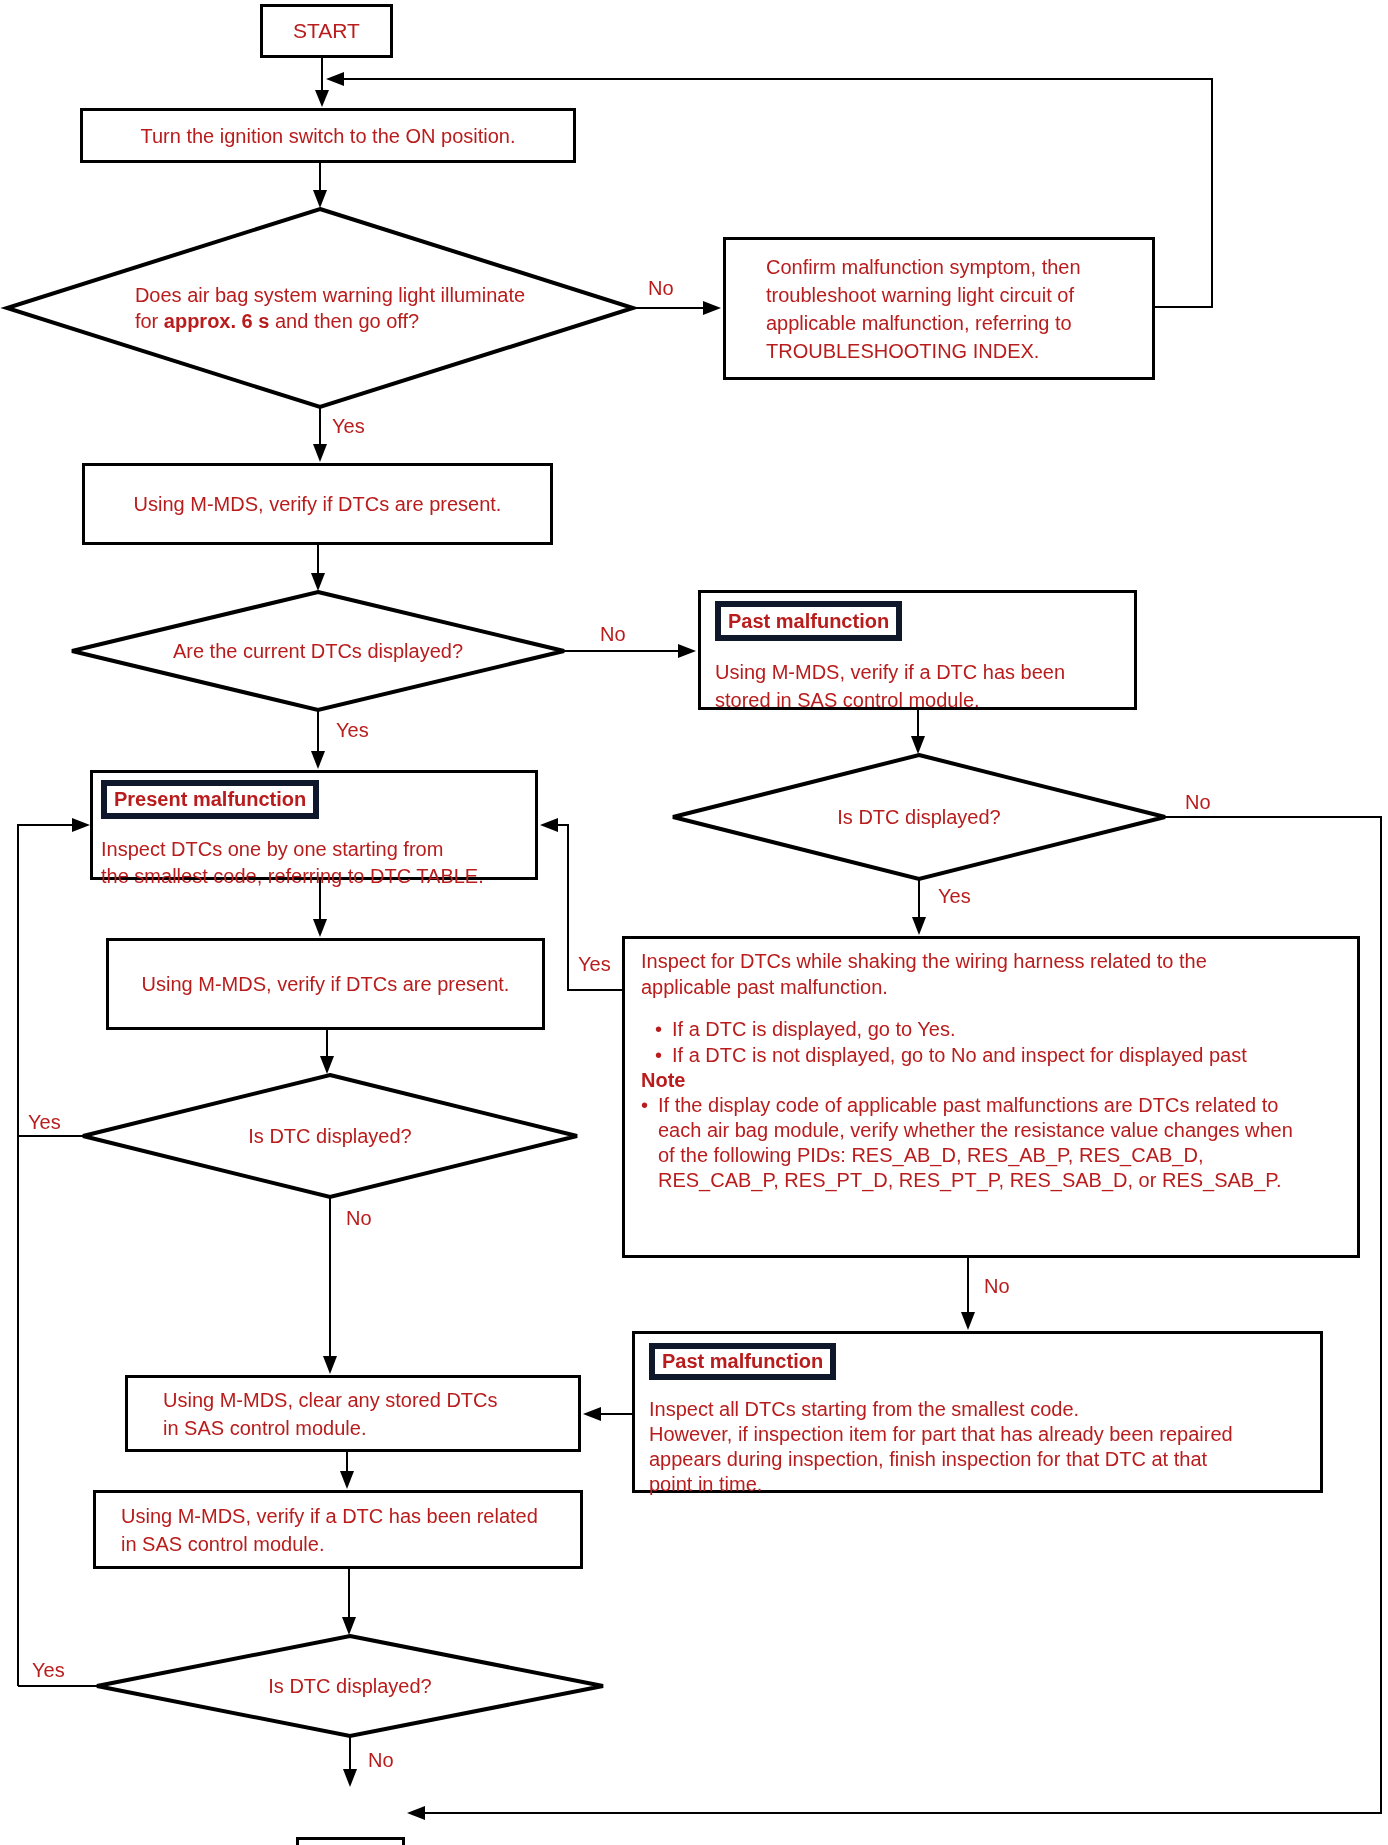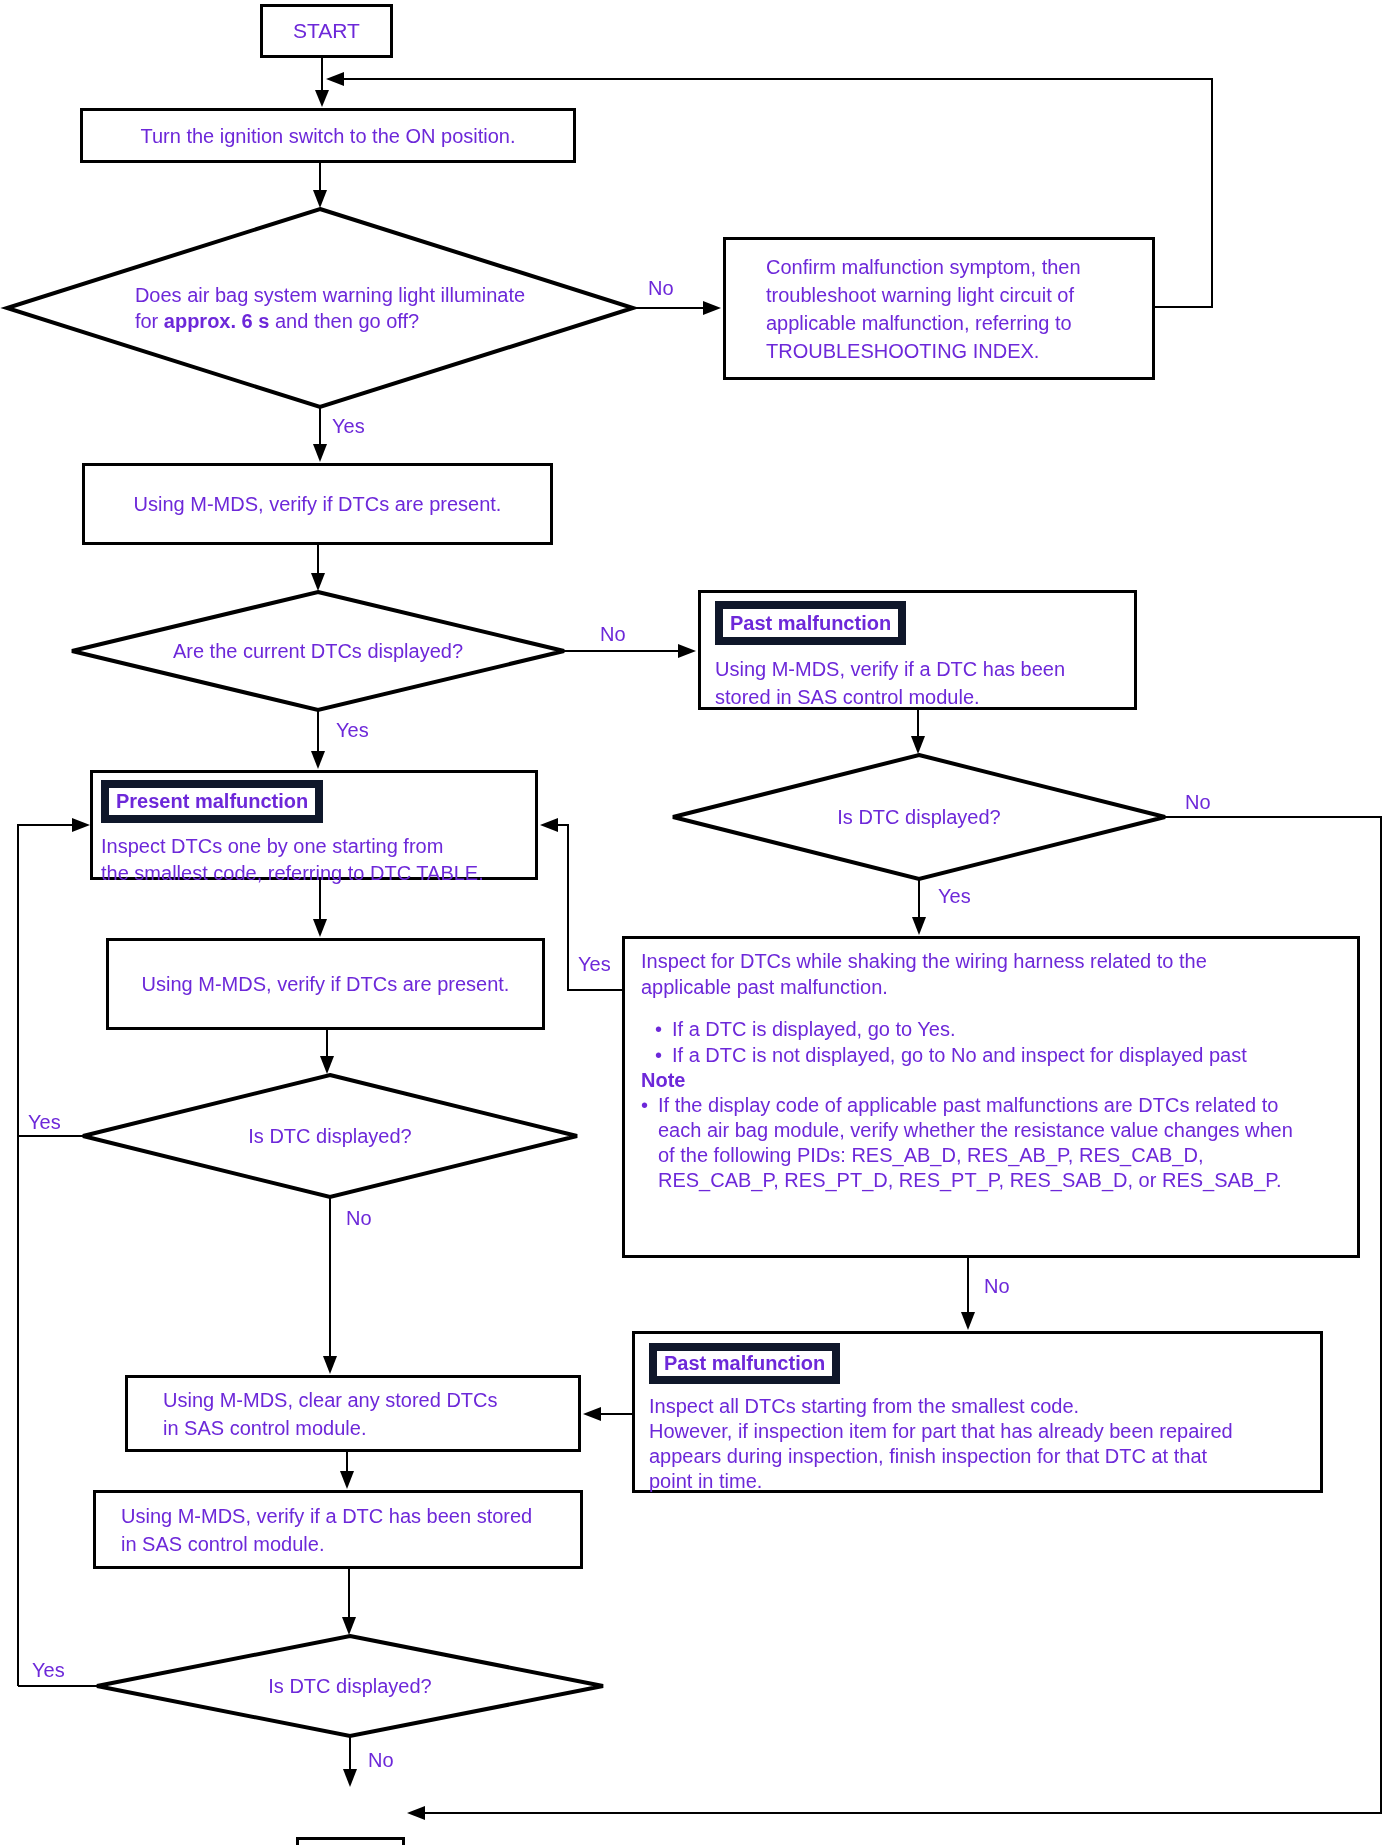--- a/index.html
+++ b/index.html
@@ -1,25 +1,25 @@
 <!DOCTYPE html>
 <html><head>
 <meta charset="utf-8">
 <style>
   html,body{margin:0;padding:0;background:#fff;}
   #stage{
     position:relative;width:1233px;height:1845px;background:#fff;
-    font-family:"Liberation Sans",sans-serif;color:#6d28d9;
+    font-family:"Liberation Sans",sans-serif;color:#b91c1c;
     font-size:20px;line-height:26px;
   }
   #wires{position:absolute;left:0;top:0;width:1388px;height:1845px;}
   .box{position:absolute;border:3px solid #000;background:#fff;box-sizing:border-box;}
   .center{display:flex;align-items:center;justify-content:center;text-align:center;}
   .vcenter{display:flex;flex-direction:column;justify-content:center;}
-  .tag{display:inline-block;border:8px solid #0f172a;font-weight:bold;padding:0px 7px;margin-bottom:10px;}
+  .tag{display:inline-block;border:6px solid #0f172a;font-weight:bold;padding:0px 7px;margin-bottom:17px;}
   .lbl{position:absolute;font-size:20px;line-height:24px;background:transparent;}
   .dtext{position:absolute;display:flex;align-items:center;justify-content:center;text-align:center;}
   .bullet-row{position:relative;padding-left:17px;}
   .bullet-row .mark{position:absolute;left:0;top:0;}
   .hang{padding-left:31px;}
   .big{font-size:21px;}
   b{font-weight:bold;}
 </style>
 </head>
 <body>
@@ -150,21 +150,21 @@
     <div>appears during inspection, finish inspection for that DTC at that</div>
     <div>point in time.</div>
   </div>
 
   <div class="box vcenter" style="left:125px;top:1375px;width:456px;height:77px;padding-left:35px;line-height:28px;">
     <div>Using M-MDS, clear any stored DTCs</div>
     <div>in SAS control module.</div>
   </div>
 
   <div class="box vcenter" style="left:93px;top:1490px;width:490px;height:79px;padding-left:25px;line-height:28px;">
-    <div>Using M-MDS, verify if a DTC has been stored</div>
+    <div>Using M-MDS, verify if a DTC has been related</div>
     <div>in SAS control module.</div>
   </div>
 
   <div class="dtext" style="left:17px;top:209px;width:626px;height:198px;">
     <div style="text-align:left;">
       <div>Does air bag system warning light illuminate</div>
       <div><span>for </span><b>approx. 6 s</b><span> and then go off?</span></div>
     </div>
   </div>
 

